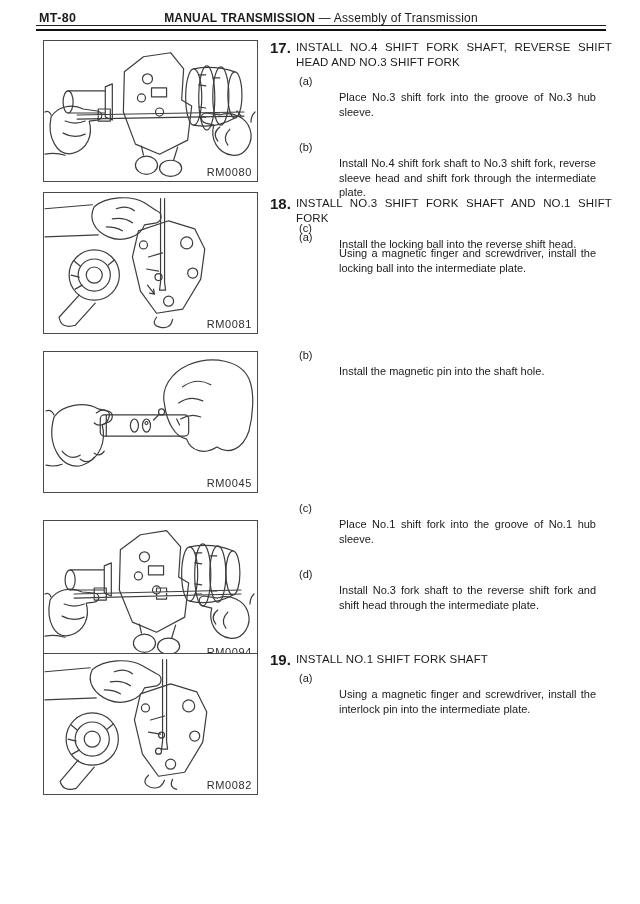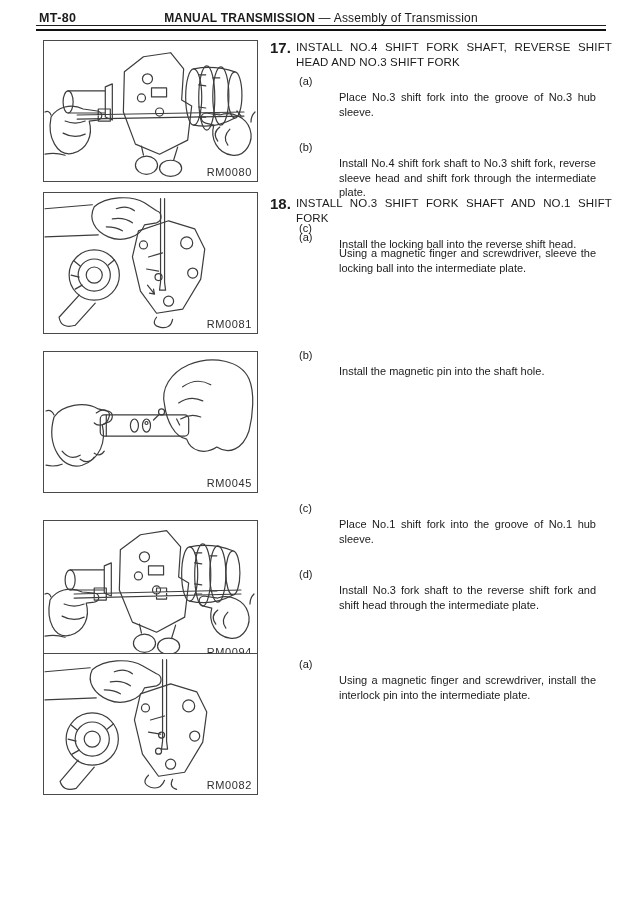--- a/index.html
+++ b/index.html
@@ -192,21 +192,21 @@
     </div>
   </section>
 
   <section class="step" style="top:196px">
     <div class="step-head">
       <span class="num">18.</span>
       <h2 class="title">INSTALL NO.3 SHIFT FORK SHAFT AND NO.1 SHIFT FORK</h2>
     </div>
     <div class="substep">
       <span class="slabel">(a)</span>
-      <p class="stext">Using a magnetic finger and screwdriver, sleeve the locking ball into the intermediate plate.</p>
+      <p class="stext">Using a magnetic finger and screwdriver, install the locking ball into the intermediate plate.</p>
     </div>
   </section>
 
   <section class="step" style="top:343px">
     <div class="substep">
       <span class="slabel">(b)</span>
       <p class="stext">Install the magnetic pin into the shaft hole.</p>
     </div>
   </section>
 
@@ -215,19 +215,23 @@
       <span class="slabel">(c)</span>
       <p class="stext">Place No.1 shift fork into the groove of No.1 hub sleeve.</p>
     </div>
     <div class="substep">
       <span class="slabel">(d)</span>
       <p class="stext">Install No.3 fork shaft to the reverse shift fork and shift head through the intermediate plate.</p>
     </div>
   </section>
 
   <section class="step" style="top:652px">
+    <div class="step-head">
+      <span class="num">19.</span>
+      <h2 class="title">INSTALL NO.1 SHIFT FORK SHAFT</h2>
+    </div>
     <div class="substep">
       <span class="slabel">(a)</span>
       <p class="stext">Using a magnetic finger and screwdriver, install the interlock pin into the intermediate plate.</p>
     </div>
   </section>
 
 </div>
 
 </body></html>

